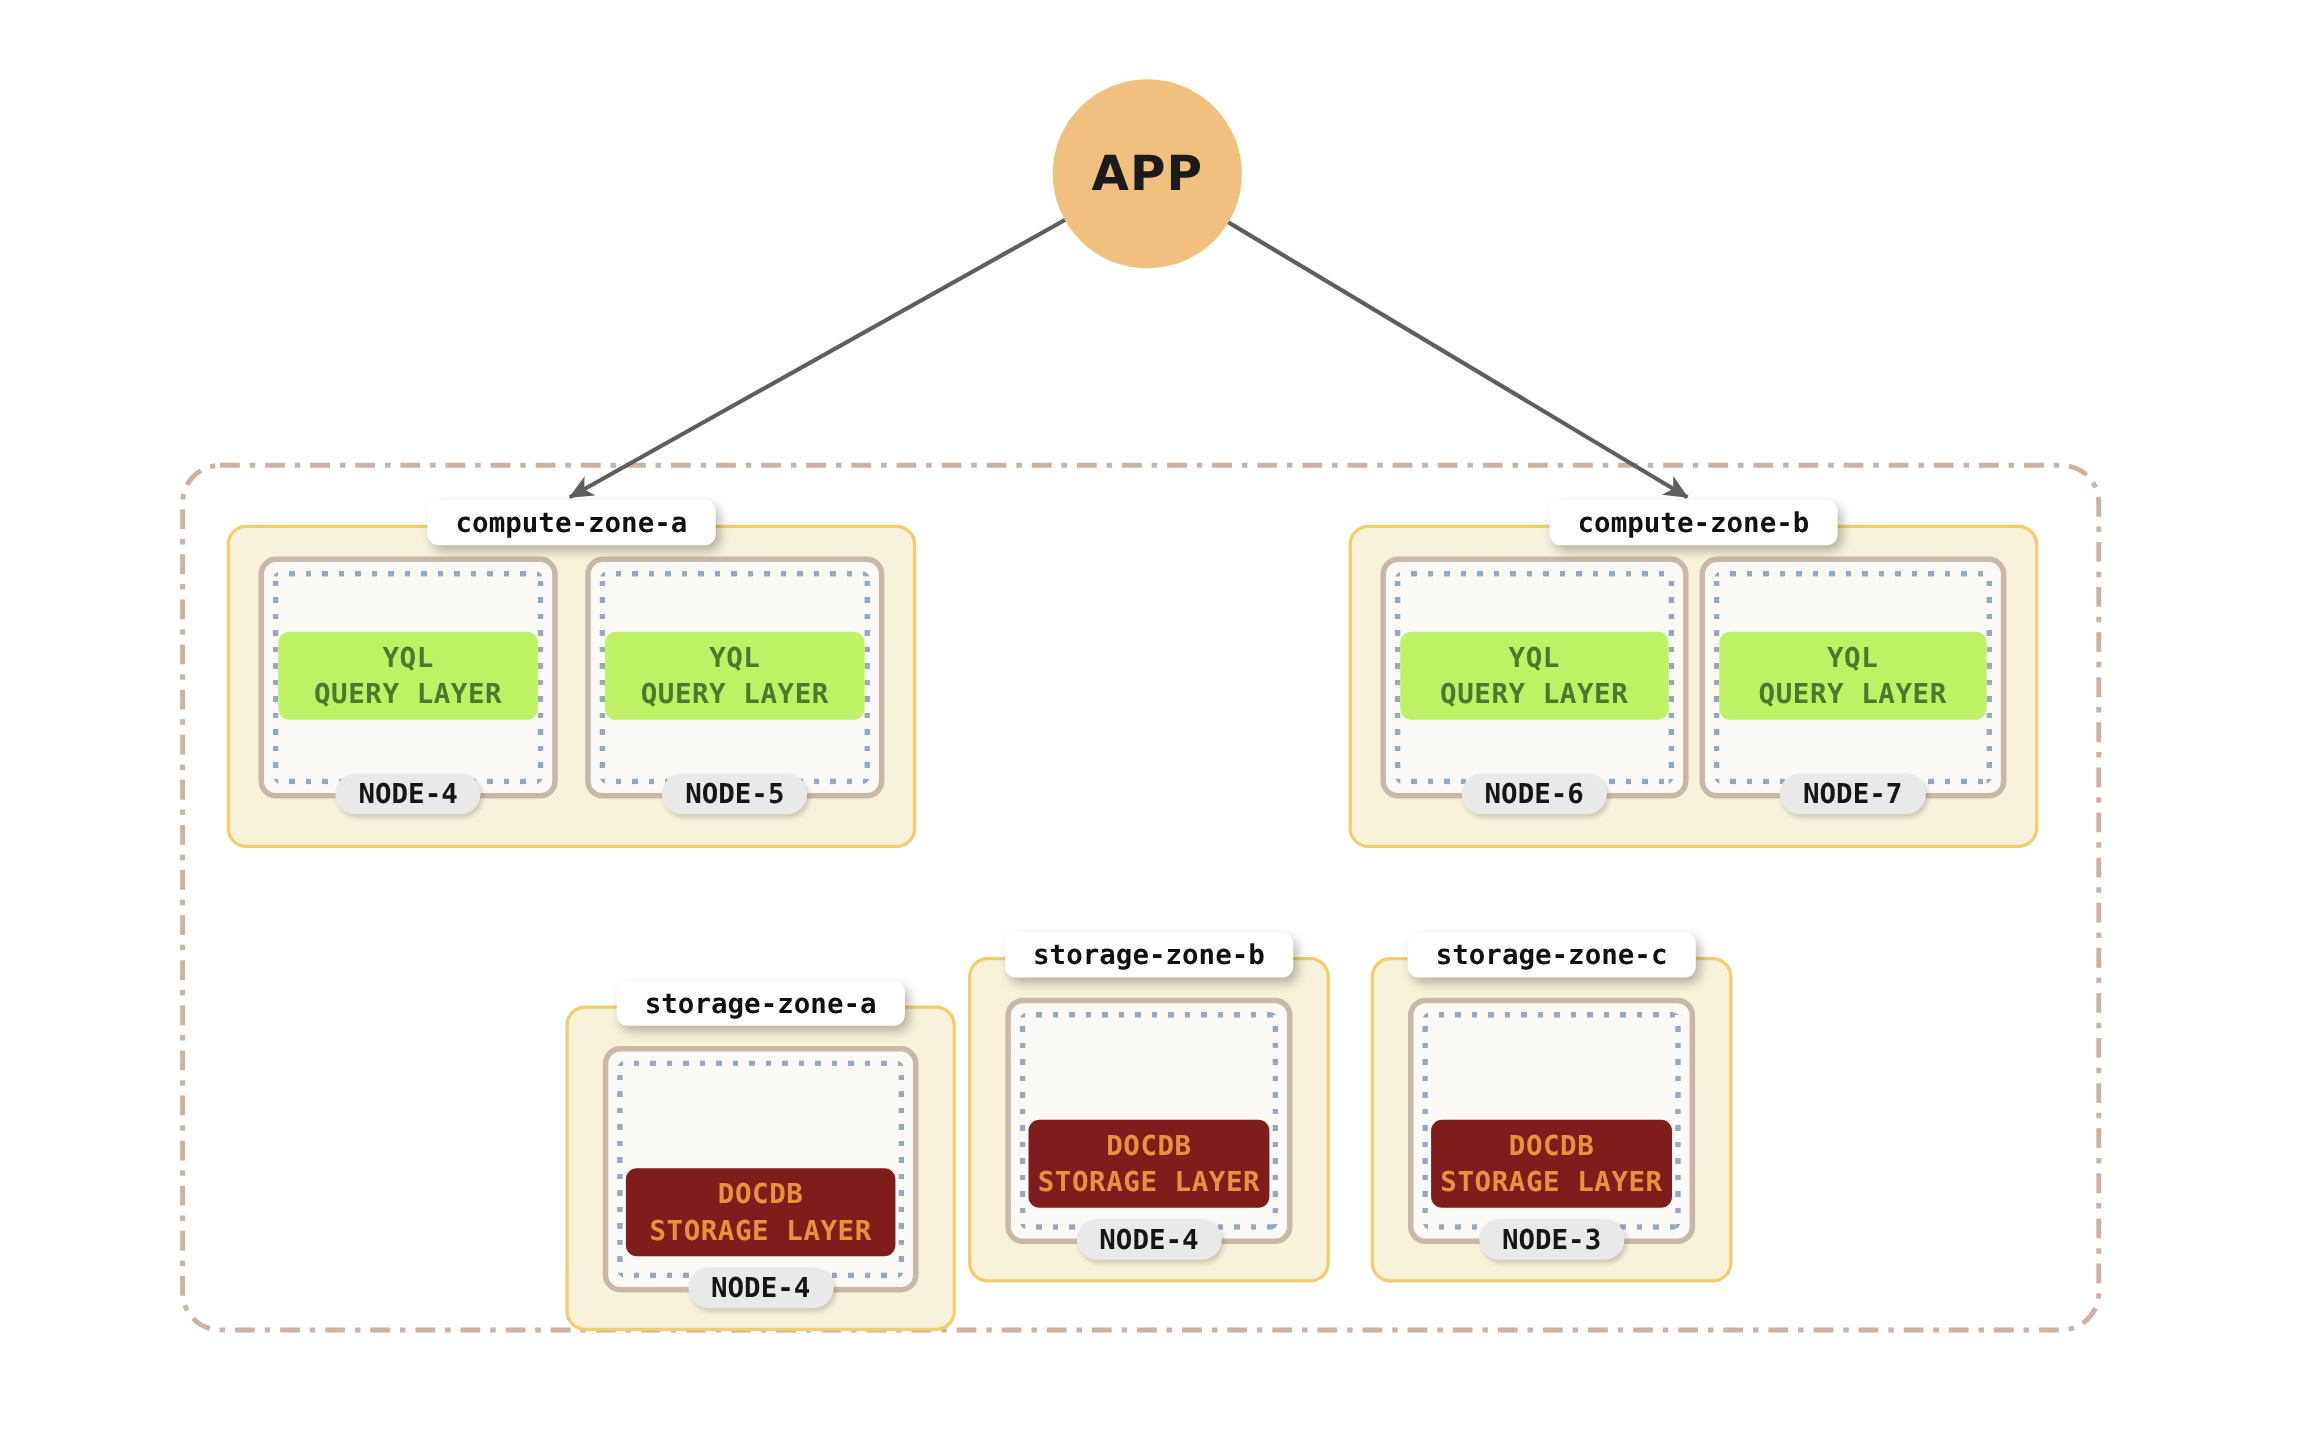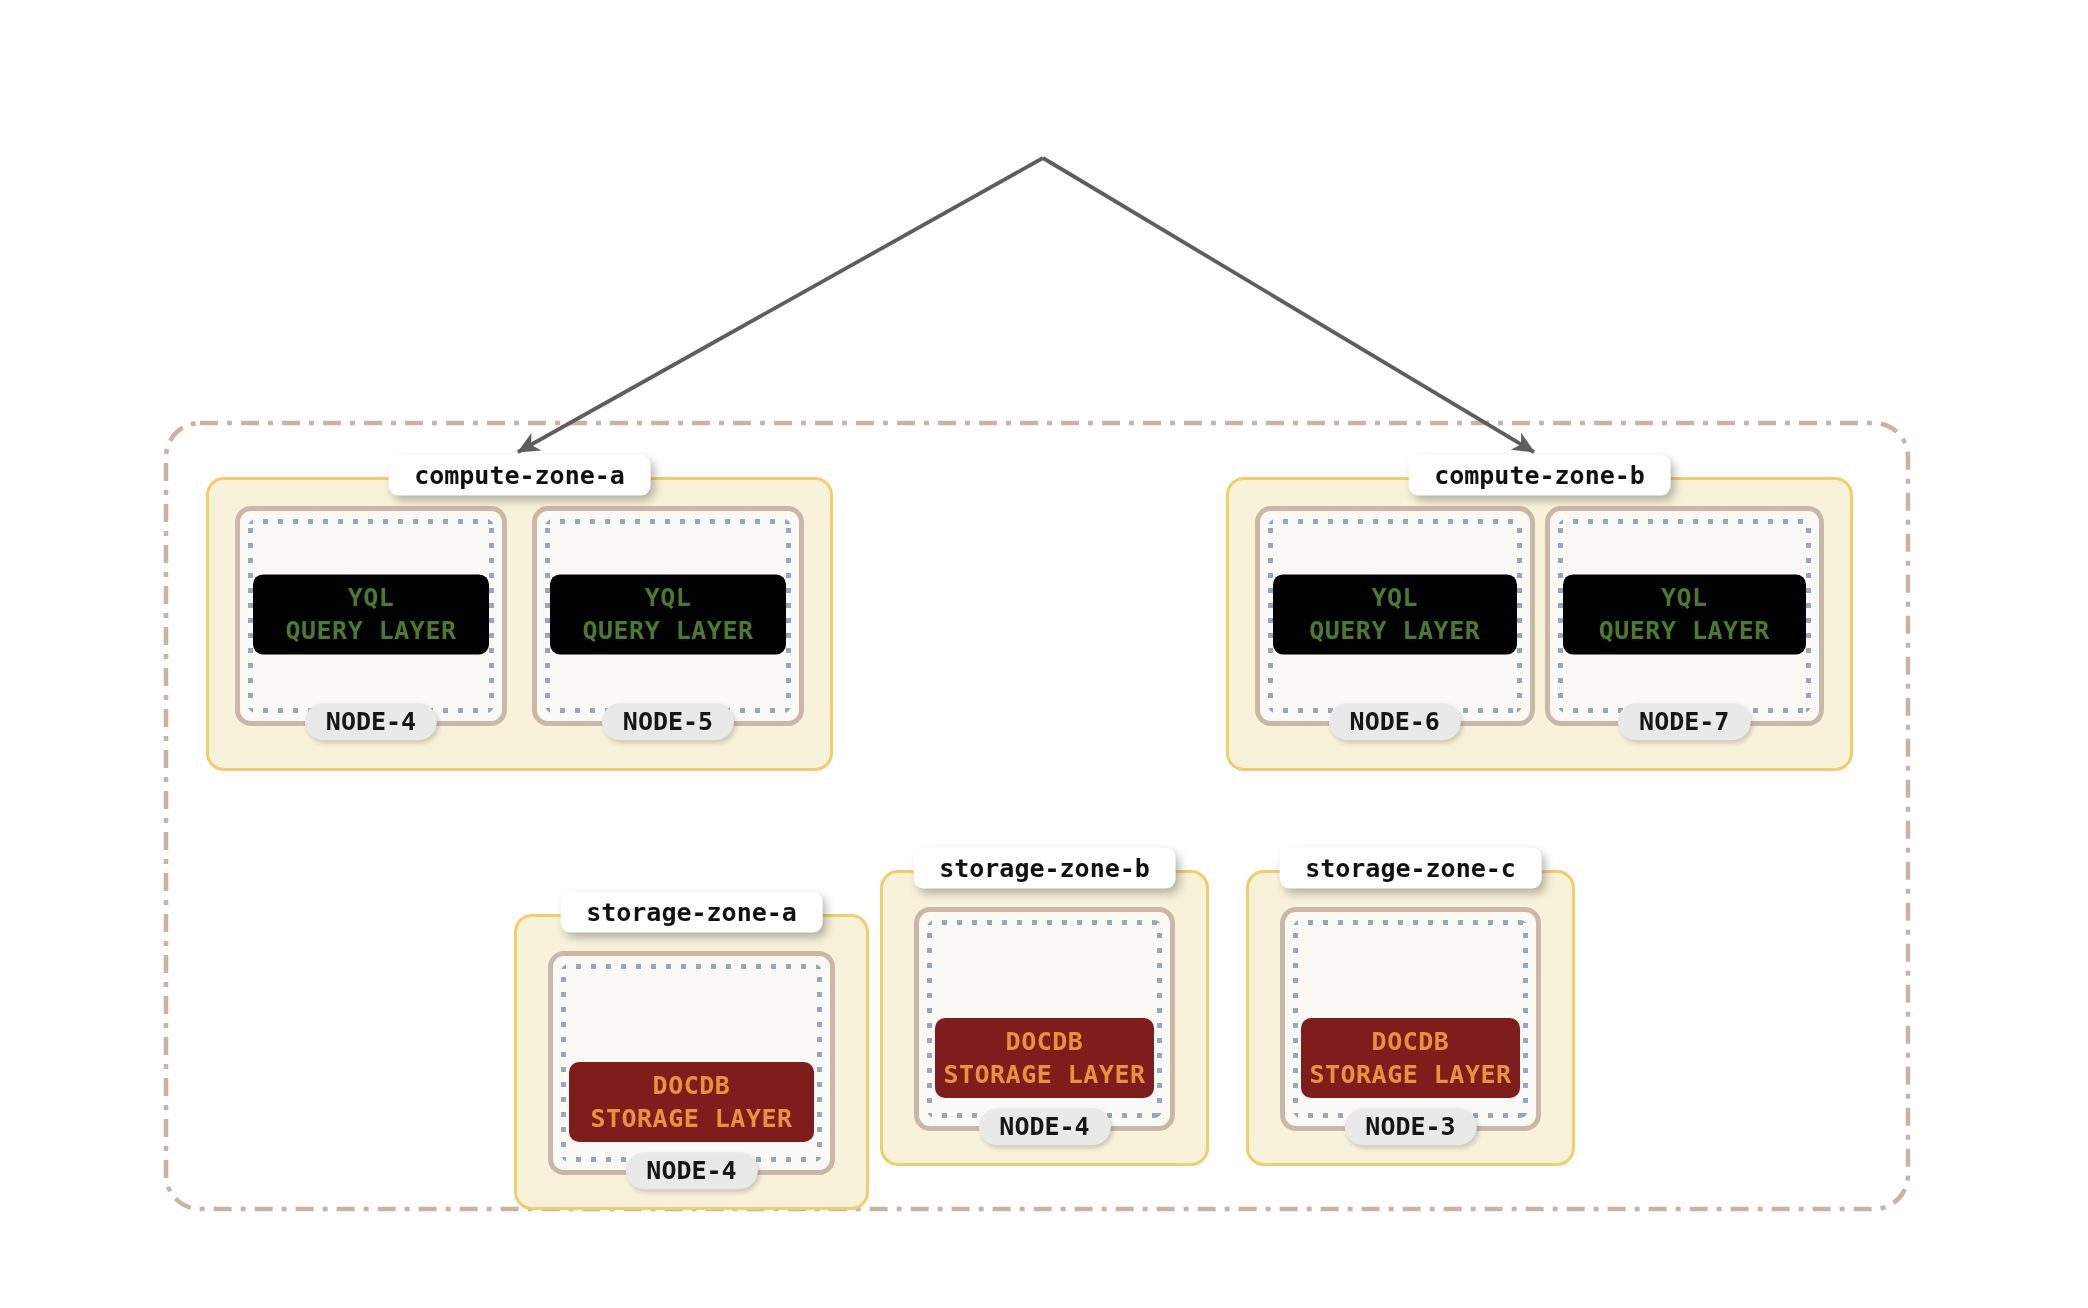--- a/index.html
+++ b/index.html
@@ -47,21 +47,21 @@
     background-size:100% 5px,100% 5px,5px 100%,5px 100%;
     background-position:0 0,0 100%,0 0,100% 0;
     background-repeat:no-repeat;}
 
   
   .layer{position:absolute;left:13px;right:13px;text-align:center;border-radius:10px;
          padding:7px 0;font-weight:700;font-size:25px;line-height:33px;letter-spacing:.5px;}
   .layer .ll{display:block;}
   .zone.compute .layer{top:50%;transform:translateY(-52%);}
   .zone.storage .layer{bottom:28px;left:16px;right:16px;}
-  .layer.green{background:#000000;color:#4A7A2F;}
+  .layer.green{background:#bef264;color:#4A7A2F;}
   .layer.orange{background:#7f1d1d;color:#E8913F;}
 
   
   .pill{position:absolute;bottom:0;left:50%;transform:translate(-50%,52%);
         background:#E9E9E9;border-radius:999px;padding:4px 21px;white-space:nowrap;
         font-weight:700;font-size:25px;color:#161616;z-index:3;
         box-shadow:2px 3px 5px rgba(0,0,0,.18);}
 </style>
 </head>
 <body>
@@ -72,20 +72,23 @@
     <defs>
       <marker id="arrowhead" markerUnits="userSpaceOnUse" markerWidth="30" markerHeight="24" refX="21" refY="10" orient="auto">
         <path d="M0,0 L22,10 L0,20 L6,10 Z" fill="#5E5E5E"></path>
       </marker>
     </defs>
     <rect x="166" y="423" width="1742" height="786" rx="34" fill="none" stroke="#CBB2A2" stroke-width="4.5" stroke-dasharray="18 9 5 9"></rect>
     <line x1="1043" y1="158" x2="518" y2="452" stroke="#5E5E5E" stroke-width="3.8" marker-end="url(#arrowhead)"></line>
     <line x1="1043" y1="158" x2="1534" y2="452" stroke="#5E5E5E" stroke-width="3.8" marker-end="url(#arrowhead)"></line>
   </svg>
 
+  <div class="app-circle">
+    <span class="app-text">APP</span>
+  </div>
 
   <section class="zone compute" id="zone-ca">
     <div class="zone-label">compute-zone-a</div>
 
     <div class="node">
       <div class="dots"></div>
       <div class="layer green">
         <span class="ll">YQL</span>
         <span class="ll">QUERY LAYER</span>
       </div>

